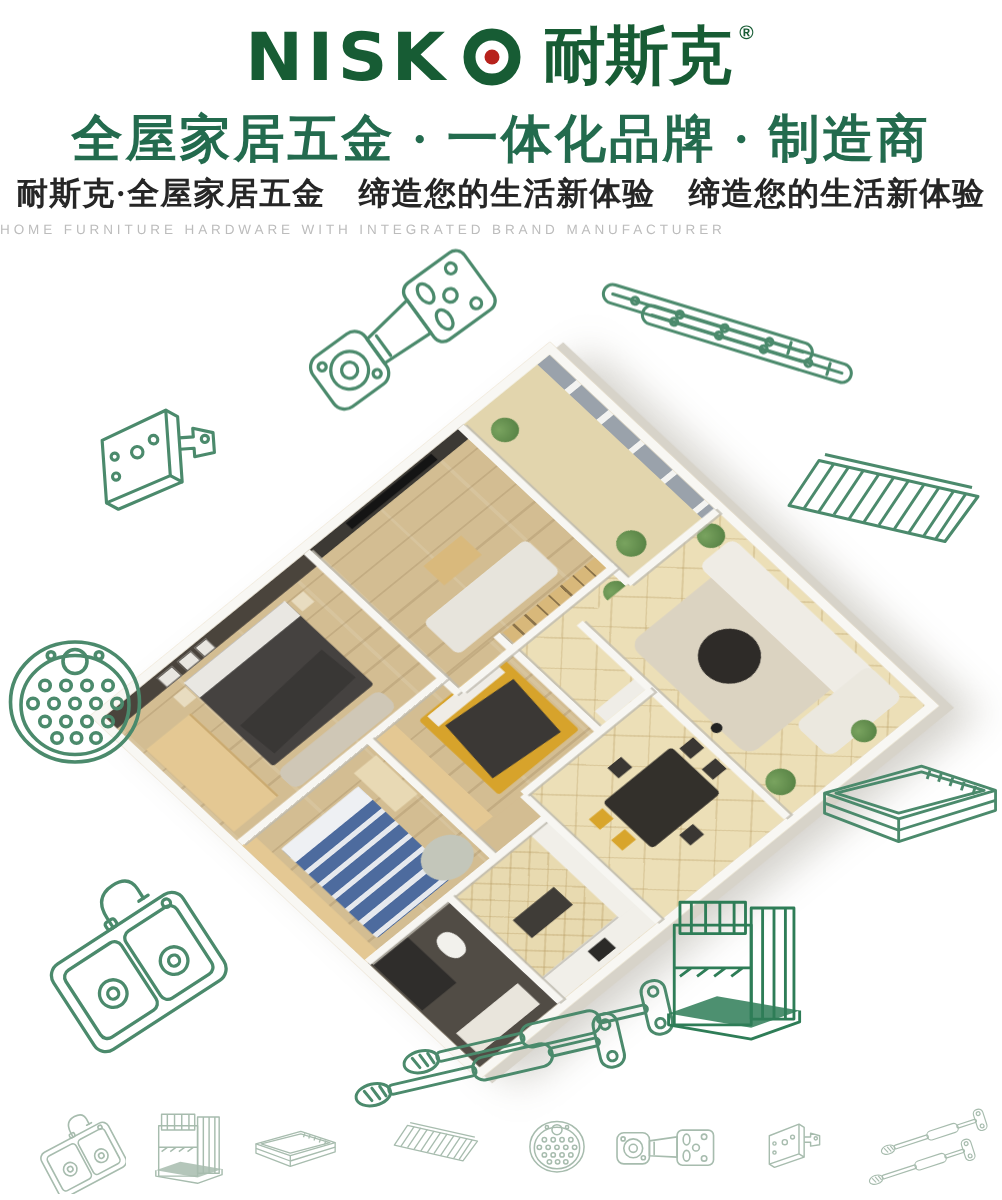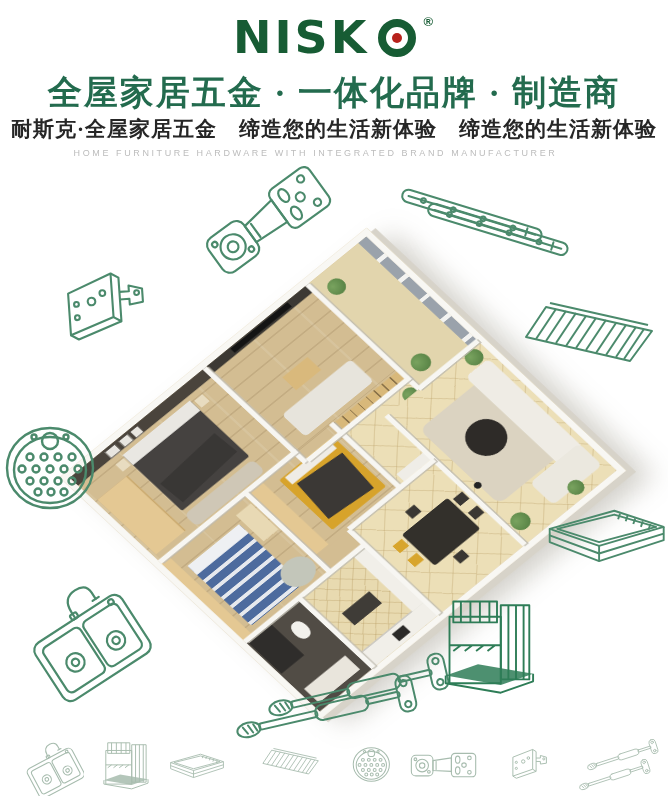--- a/index.html
+++ b/index.html
@@ -18,21 +18,21 @@
   .logo-cjk{font-family:"Liberation Serif","DejaVu Serif",serif;font-weight:900;font-size:42px;
             color:#175c34;line-height:1;margin-left:6px;}
   .logo-reg{font-size:13px;font-weight:700;color:#175c34;position:relative;top:-17px;left:-2px;}
 
   .headline{position:absolute;top:70px;left:0;width:668px;text-align:center;
             font-family:"Liberation Serif","DejaVu Serif",serif;font-weight:900;
             font-size:34px;letter-spacing:2px;color:#236b4e;white-space:pre;}
   .subheadline{position:absolute;top:115px;left:0;width:668px;text-align:center;
                font-family:"Liberation Serif","DejaVu Serif",serif;font-weight:900;
                font-size:21px;letter-spacing:1px;color:#262626;white-space:pre;}
-  .tagline{position:absolute;top:148px;left:0;width:631px;text-align:center;
+  .tagline{position:absolute;top:148px;left:0;width:631px;
            font-size:9px;letter-spacing:2.6px;color:#bcbcbc;font-weight:500;}
 
   
   .scene{position:absolute;left:64px;top:212px;width:540px;height:520px;z-index:1;}
   .plan{position:absolute;left:10px;top:18px;width:520px;height:470px;box-sizing:content-box;
         border:9px solid #f8f7f3;
         background:#d3bd92;
         transform:scale(0.78) scaleY(1.52) rotateX(55deg) rotateZ(-43deg);
         transform-origin:50% 50%;
         box-shadow:7px 9px 0 1px #d7d3c9, 20px 28px 34px rgba(130,122,105,.35);}
@@ -53,20 +53,21 @@
   .art{position:absolute;z-index:2;color:#4b8a6c;}
   .art svg{overflow:visible;}
   .b-icon{position:absolute;color:#a7bcae;}
 </style>
 </head>
 <body>
 
 <div class="logo-row">
   <span class="logo-latin">NISK</span>
   <span class="logo-o"></span>
+  <span class="logo-cjk">耐斯克</span>
   <span class="logo-reg">®</span>
 </div>
 
 <div class="headline">全屋家居五金 · 一体化品牌 · 制造商</div>
 <div class="subheadline">耐斯克·全屋家居五金　缔造您的生活新体验　缔造您的生活新体验</div>
 <div class="tagline">HOME FURNITURE HARDWARE WITH INTEGRATED BRAND MANUFACTURER</div>
 
 <div class="scene">
   <div class="plan">
 

